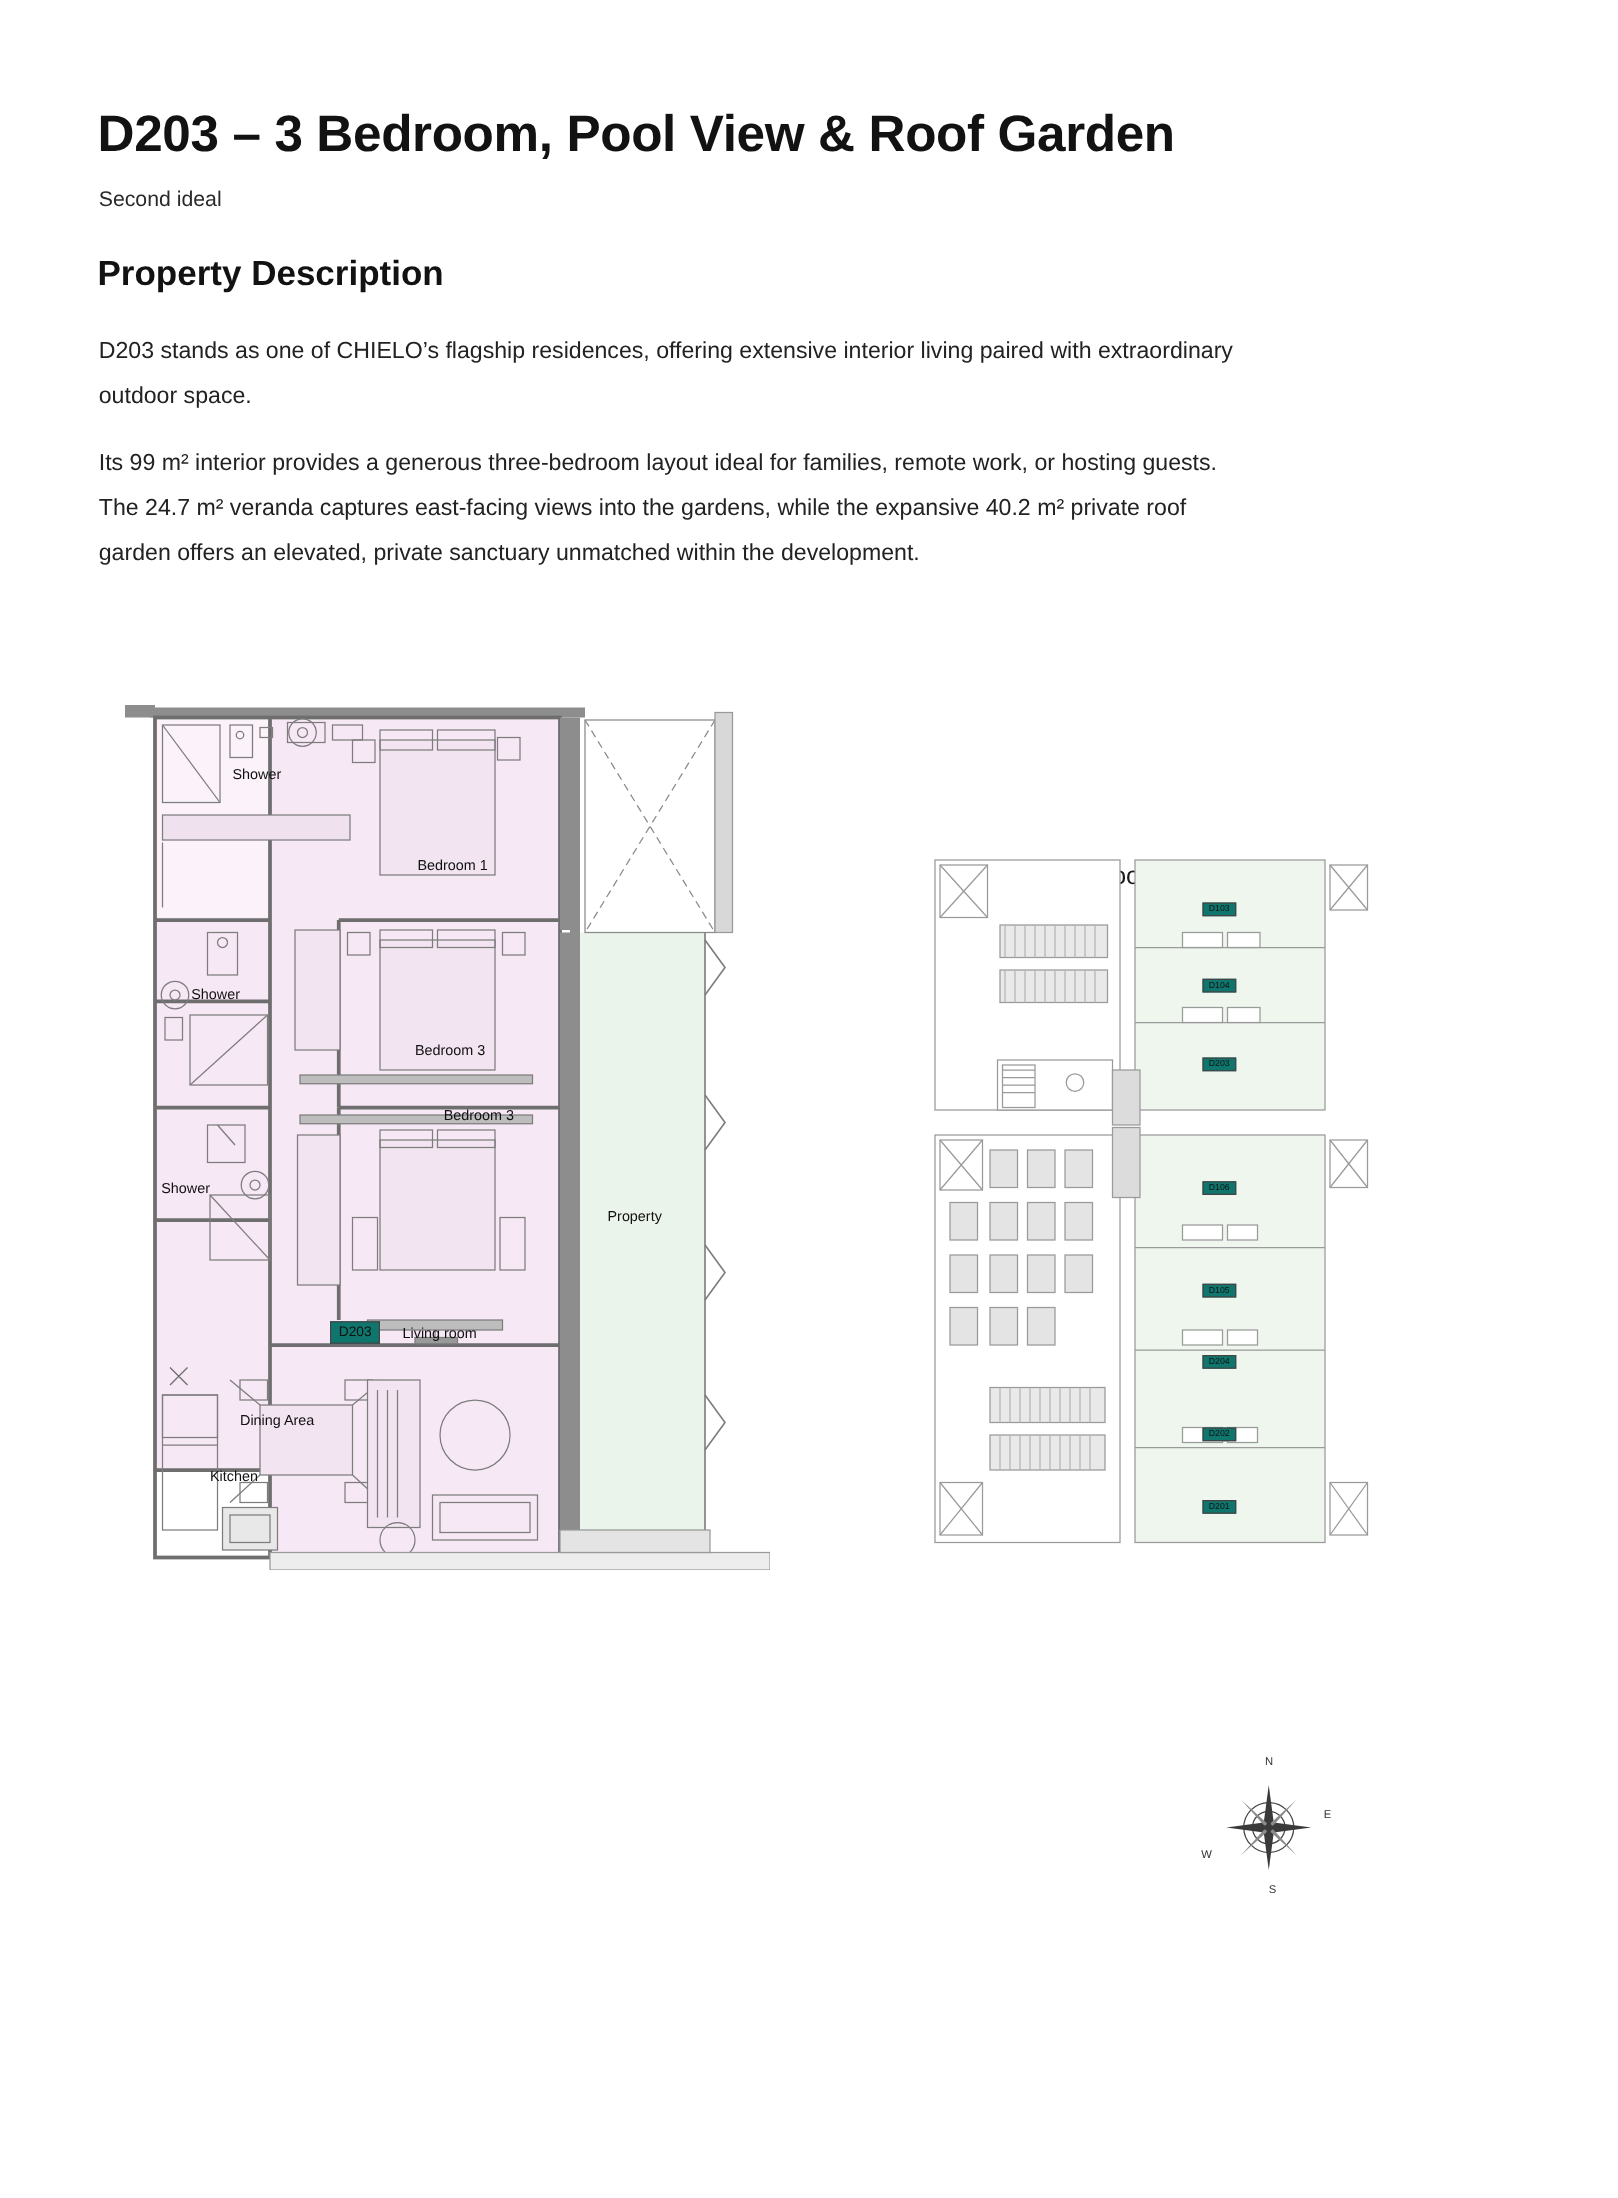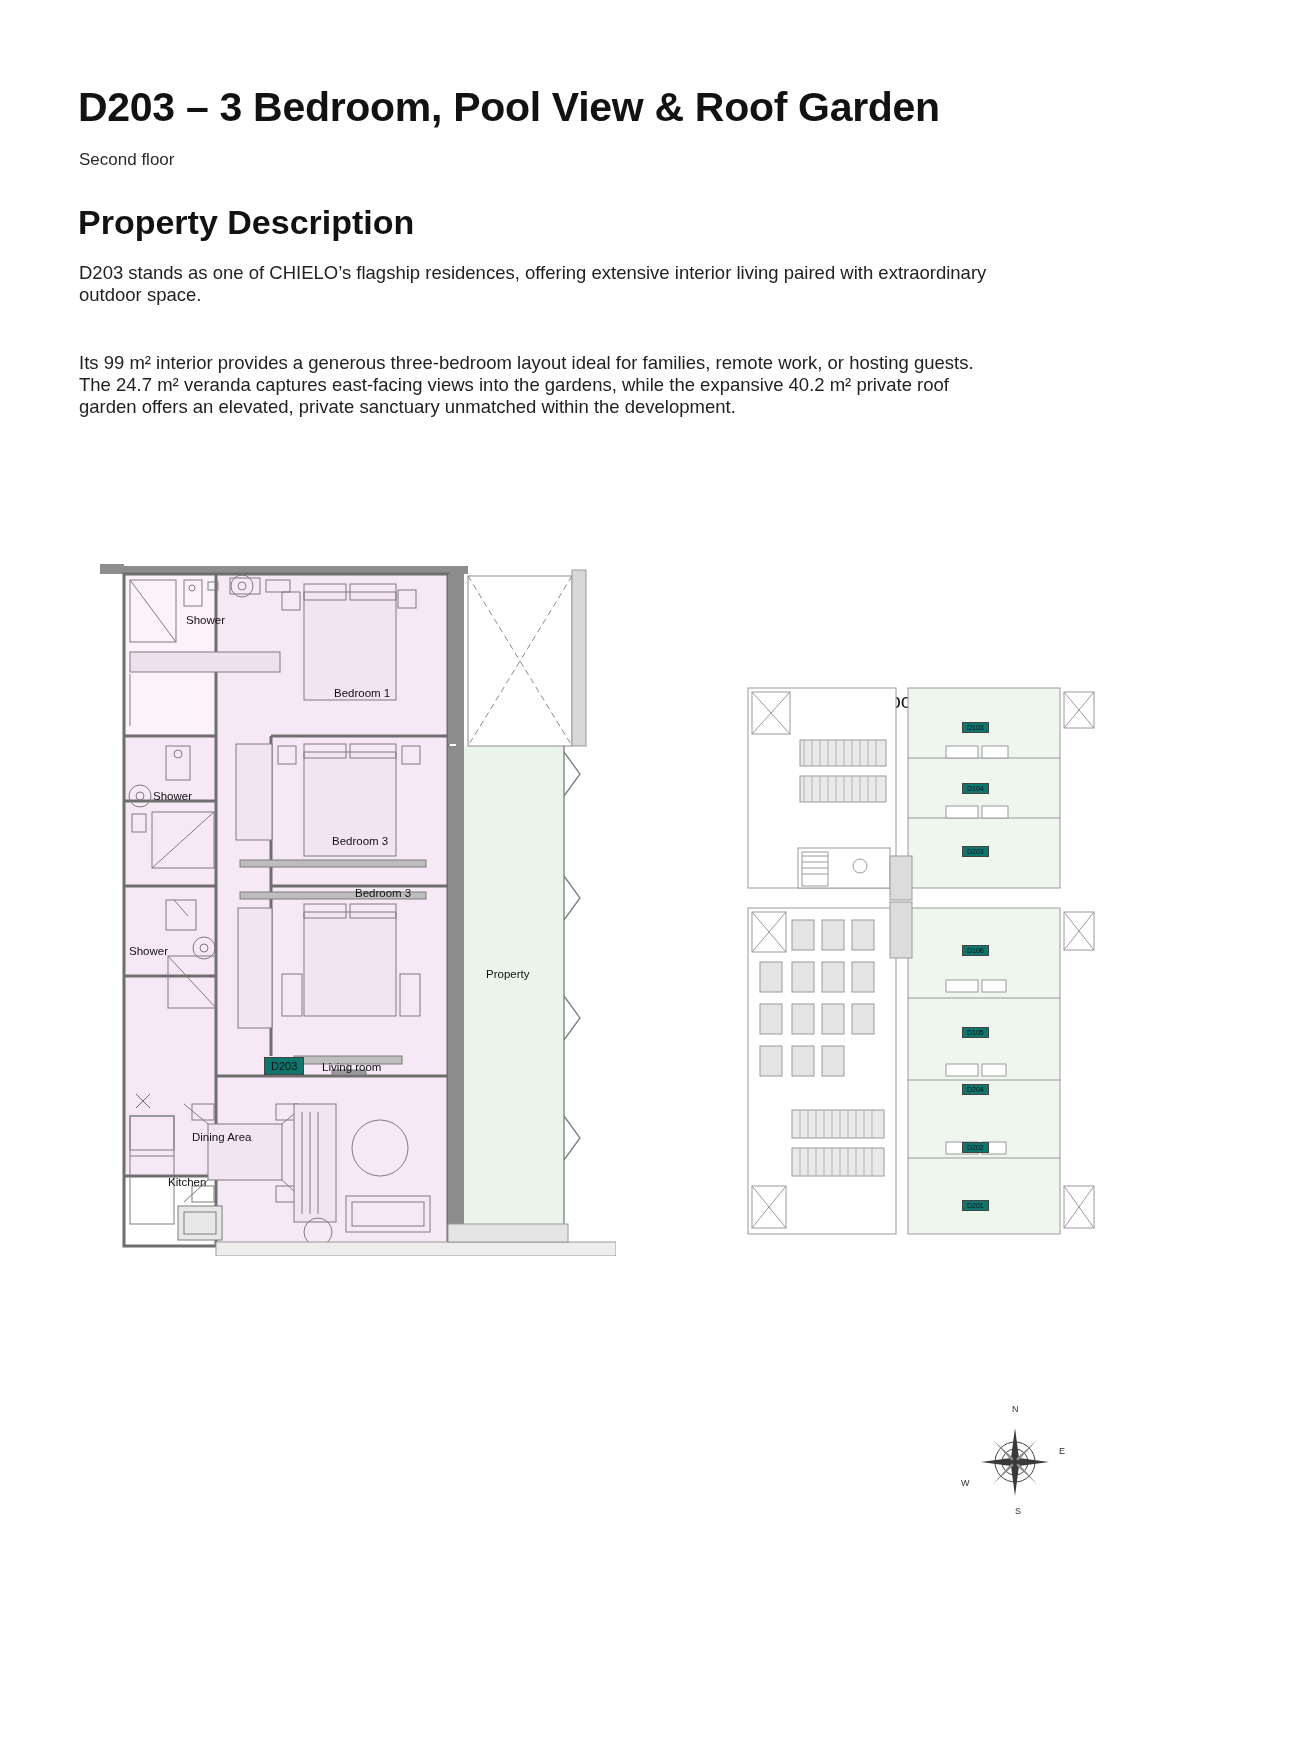--- a/index.html
+++ b/index.html
@@ -35,30 +35,30 @@
     position: absolute;
     left: 79px;
     top: 150px;
     font-size: 17px;
     color: #2a2a2a;
   }
   .section-heading {
     position: absolute;
     left: 78px;
     top: 203px;
-    font-size: 34px;
+    font-size: 28px;
     font-weight: bold;
     color: #121212;
   }
   .para {
     position: absolute;
     left: 79px;
     width: 920px;
     font-size: 18.5px;
-    line-height: 22px;
+    line-height: 36px;
     color: #222;
   }
   .para-1 { top: 262px; }
   .para-2 { top: 352px; }
 
   
   .plan-left {
     position: absolute;
     left: 96px;
     top: 556px;
@@ -110,21 +110,21 @@
     font-size: 9px;
     color: #333;
   }
 </style>
 </head>
 <body>
 
 <div class="page">
 
   <div class="title">D203 – 3 Bedroom, Pool View &amp; Roof Garden</div>
-  <div class="subtitle">Second floor</div>
+  <div class="subtitle">Second ideal</div>
   <div class="section-heading">Property Description</div>
   <div class="para para-1">D203 stands as one of CHIELO’s flagship residences, offering extensive interior living paired with extraordinary outdoor space.</div>
   <div class="para para-2">Its 99 m² interior provides a generous three-bedroom layout ideal for families, remote work, or hosting guests. The 24.7 m² veranda captures east-facing views into the gardens, while the expansive 40.2 m² private roof garden offers an elevated, private sanctuary unmatched within the development.</div>
 
   <div class="plan-left">
     <svg width="520" height="700" viewBox="0 0 520 700">
 
       <rect x="4" y="8" width="24" height="10" fill="#8d8d8d"></rect>
       <rect x="24" y="10" width="348" height="8" fill="#8d8d8d"></rect>
 

